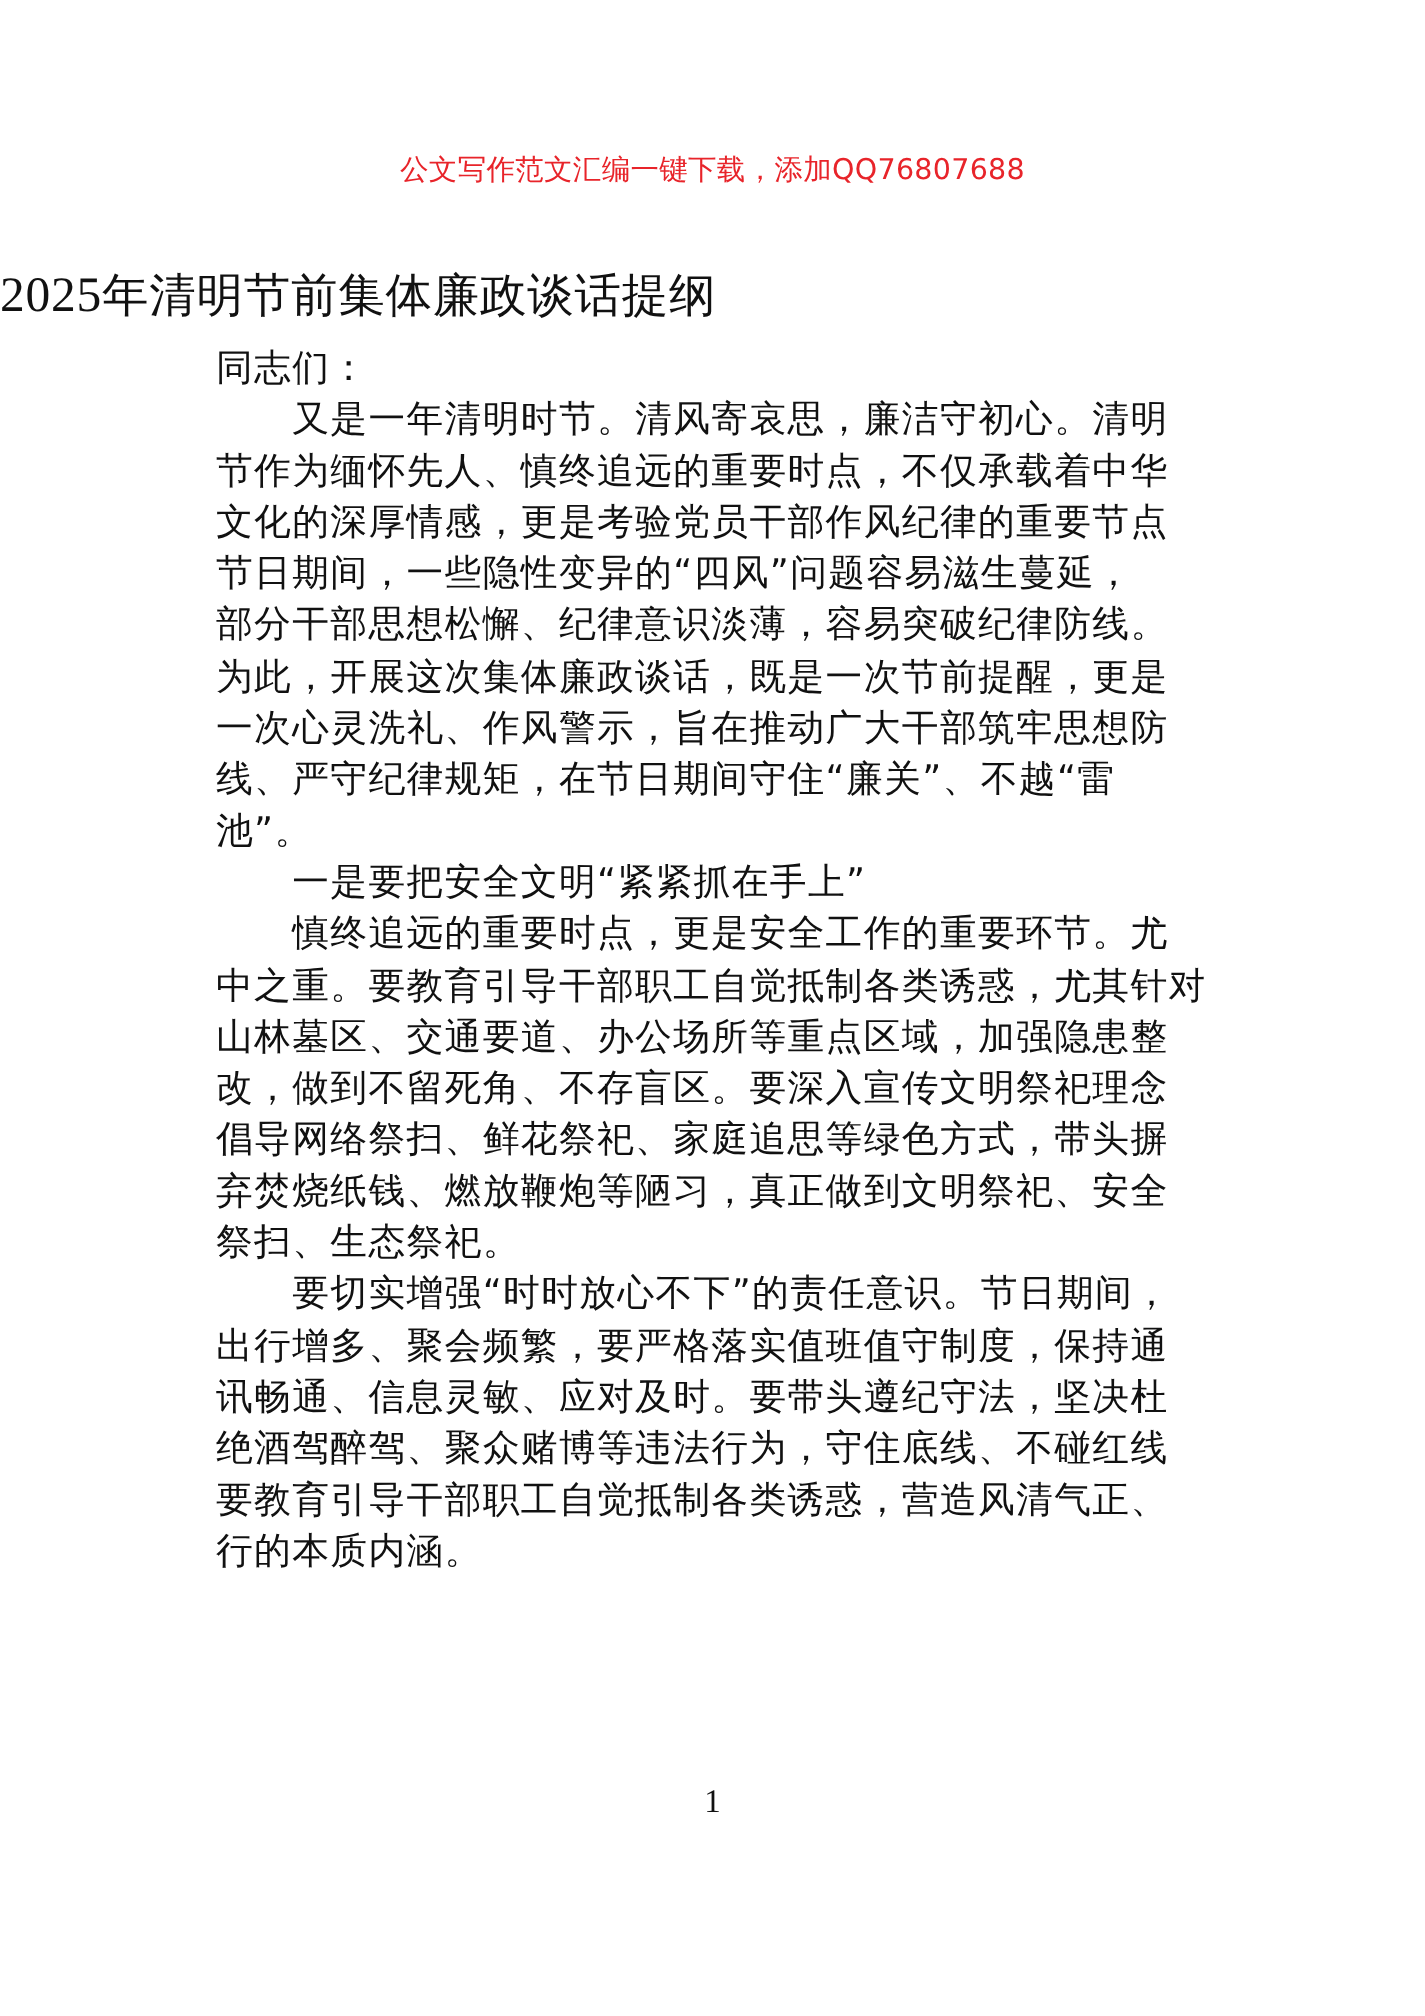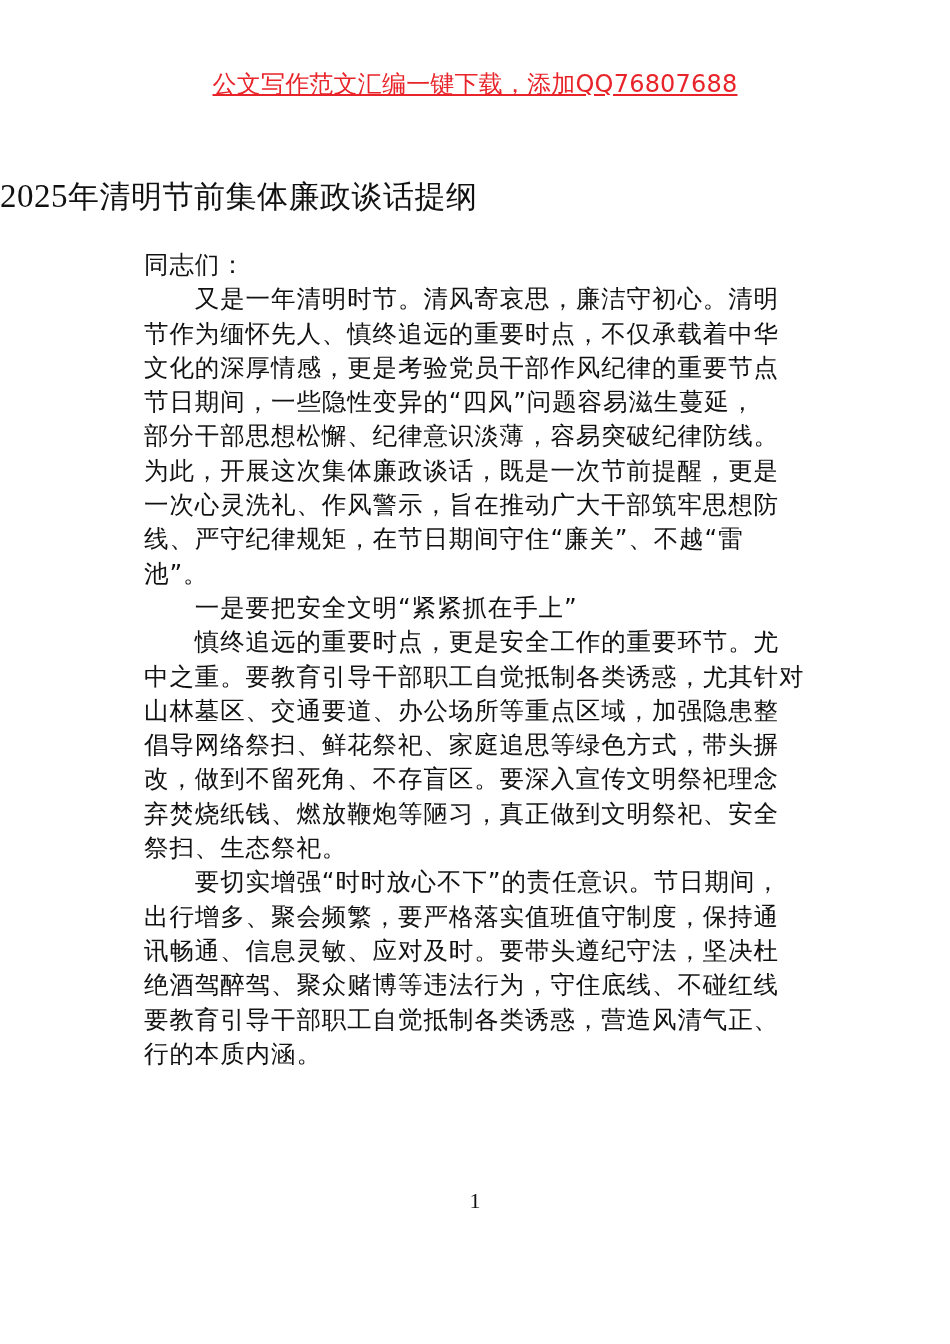--- a/index.html
+++ b/index.html
@@ -1,23 +1,23 @@
 <!DOCTYPE html>
 <html><head>
 <meta charset="utf-8">
 <style>
   html, body { margin: 0; padding: 0; background: #ffffff; }
   body { width: 950px; height: 1344px; position: relative; overflow: hidden;
          font-family: "DejaVu Sans", "Liberation Sans", sans-serif; color: #111; }
-  .header-note { position: absolute; top: 68px; left: 0; width: 950px; text-align: center;
-         color: #e8242a; font-size: 24px; letter-spacing: 0.2px; text-decoration: underline; }
+  .header-note { position: absolute; top: 100px; left: 0; width: 950px; text-align: center;
+         color: #e8242a; font-size: 19px; letter-spacing: 0.2px; }
   .doc-title { position: absolute; top: 176px; left: 0; width: 950px; 
          font-size: 31px; color: #111; letter-spacing: 0.5px; }
   .doc-title .yr { font-family: "Liberation Serif", serif; font-size: 33px; }
-  .body { position: absolute; top: 248px; left: 144px; width: 680px; }
+  .body { position: absolute; top: 228px; left: 144px; width: 680px; }
   .line { height: 34.3px; line-height: 34.3px; font-size: 24.5px; white-space: nowrap;
           letter-spacing: 0.9px; }
   .bold { font-weight: normal; }
   .page-num { position: absolute; top: 1188px; left: 0; width: 950px; text-align: center;
           font-family: "Liberation Serif", serif; font-size: 22px; color: #111; }
 </style>
 </head>
 <body>
 
 <div class="header-note">公文写作范文汇编一键下载，添加QQ76807688</div>
@@ -34,22 +34,22 @@
   <div class="line">节日期间，一些隐性变异的“四风”问题容易滋生蔓延，</div>
   <div class="line">部分干部思想松懈、纪律意识淡薄，容易突破纪律防线。</div>
   <div class="line">为此，开展这次集体廉政谈话，既是一次节前提醒，更是</div>
   <div class="line">一次心灵洗礼、作风警示，旨在推动广大干部筑牢思想防</div>
   <div class="line">线、严守纪律规矩，在节日期间守住“廉关”、不越“雷</div>
   <div class="line">池”。</div>
   <div class="line bold">　　一是要把安全文明“紧紧抓在手上”</div>
   <div class="line">　　慎终追远的重要时点，更是安全工作的重要环节。尤</div>
   <div class="line">中之重。要教育引导干部职工自觉抵制各类诱惑，尤其针对</div>
   <div class="line">山林墓区、交通要道、办公场所等重点区域，加强隐患整</div>
+  <div class="line">改，做到不留死角、不存盲区。要深入宣传文明祭祀理念</div>
   <div class="line">倡导网络祭扫、鲜花祭祀、家庭追思等绿色方式，带头摒</div>
-  <div class="line">改，做到不留死角、不存盲区。要深入宣传文明祭祀理念</div>
   <div class="line">弃焚烧纸钱、燃放鞭炮等陋习，真正做到文明祭祀、安全</div>
   <div class="line">祭扫、生态祭祀。</div>
   <div class="line">　　要切实增强“时时放心不下”的责任意识。节日期间，</div>
   <div class="line">出行增多、聚会频繁，要严格落实值班值守制度，保持通</div>
   <div class="line">讯畅通、信息灵敏、应对及时。要带头遵纪守法，坚决杜</div>
   <div class="line">绝酒驾醉驾、聚众赌博等违法行为，守住底线、不碰红线</div>
   <div class="line">要教育引导干部职工自觉抵制各类诱惑，营造风清气正、</div>
   <div class="line">行的本质内涵。</div>
 </div>
 

